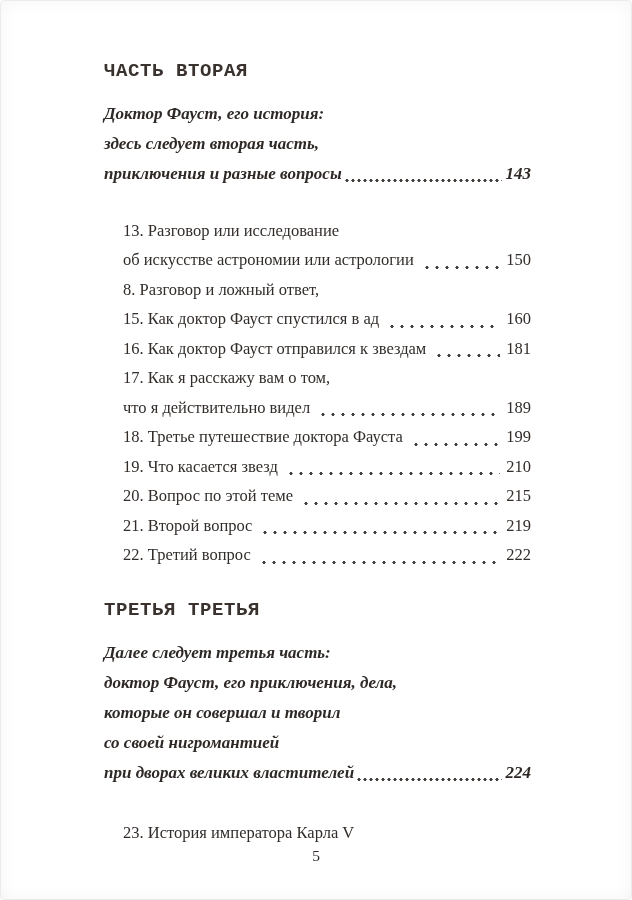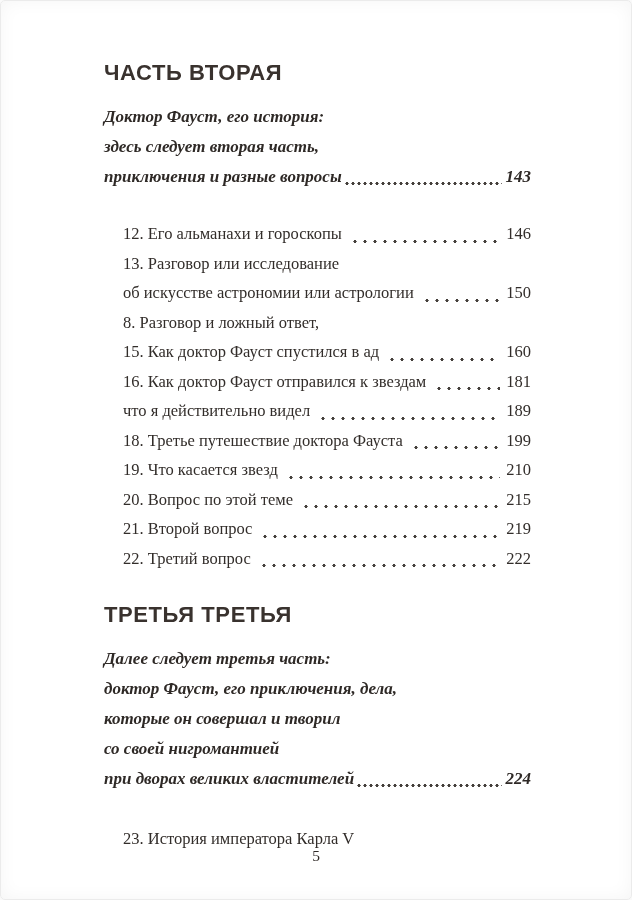--- a/index.html
+++ b/index.html
@@ -18,23 +18,23 @@
     border-radius: 5px;
     box-shadow: inset 0 0 18px rgba(0,0,0,0.045);
     font-family: "Liberation Serif", serif;
     color: #2f2a27;
     overflow: hidden;
   }
   .content {
     padding: 60px 100px 0 103px;
   }
   .part-heading {
-    font-family: Liberation Sans, sans-serif;
+    font-family: Liberation Mono, monospace;
     font-weight: 700;
-    font-size: 22px;
+    font-size: 19px;
     letter-spacing: 0.6px;
     color: #39322e;
     margin: 0;
     line-height: 1.1;
   }
   .part-heading.second {
     margin-top: 30px;
   }
   .intro {
     margin-top: 17px;
@@ -120,25 +120,20 @@
 
         <div class="toc-line">
           <span class="toc-text">приключения и разные вопросы</span>
           <span class="leader"></span>
           <span class="page-num">143</span>
         </div>
       </div>
 
     <div class="entries">
 
-        <div class="toc-line">
-          <span class="toc-text">12. Его альманахи и гороскопы</span>
-          <span class="leader"></span>
-          <span class="page-num">146</span>
-        </div>
 
         <div class="toc-line">
           <span class="toc-text">13. Разговор или исследование</span>
 
         </div>
 
         <div class="toc-line">
           <span class="toc-text">об искусстве астрономии или астрологии</span>
           <span class="leader"></span>
           <span class="page-num">150</span>
@@ -155,20 +150,24 @@
           <span class="leader"></span>
           <span class="page-num">160</span>
         </div>
 
         <div class="toc-line">
           <span class="toc-text">16. Как доктор Фауст отправился к звездам</span>
           <span class="leader"></span>
           <span class="page-num">181</span>
         </div>
 
+        <div class="toc-line">
+          <span class="toc-text">17. Как я расскажу вам о том,</span>
+
+        </div>
 
         <div class="toc-line">
           <span class="toc-text">что я действительно видел</span>
           <span class="leader"></span>
           <span class="page-num">189</span>
         </div>
 
         <div class="toc-line">
           <span class="toc-text">18. Третье путешествие доктора Фауста</span>
           <span class="leader"></span>

